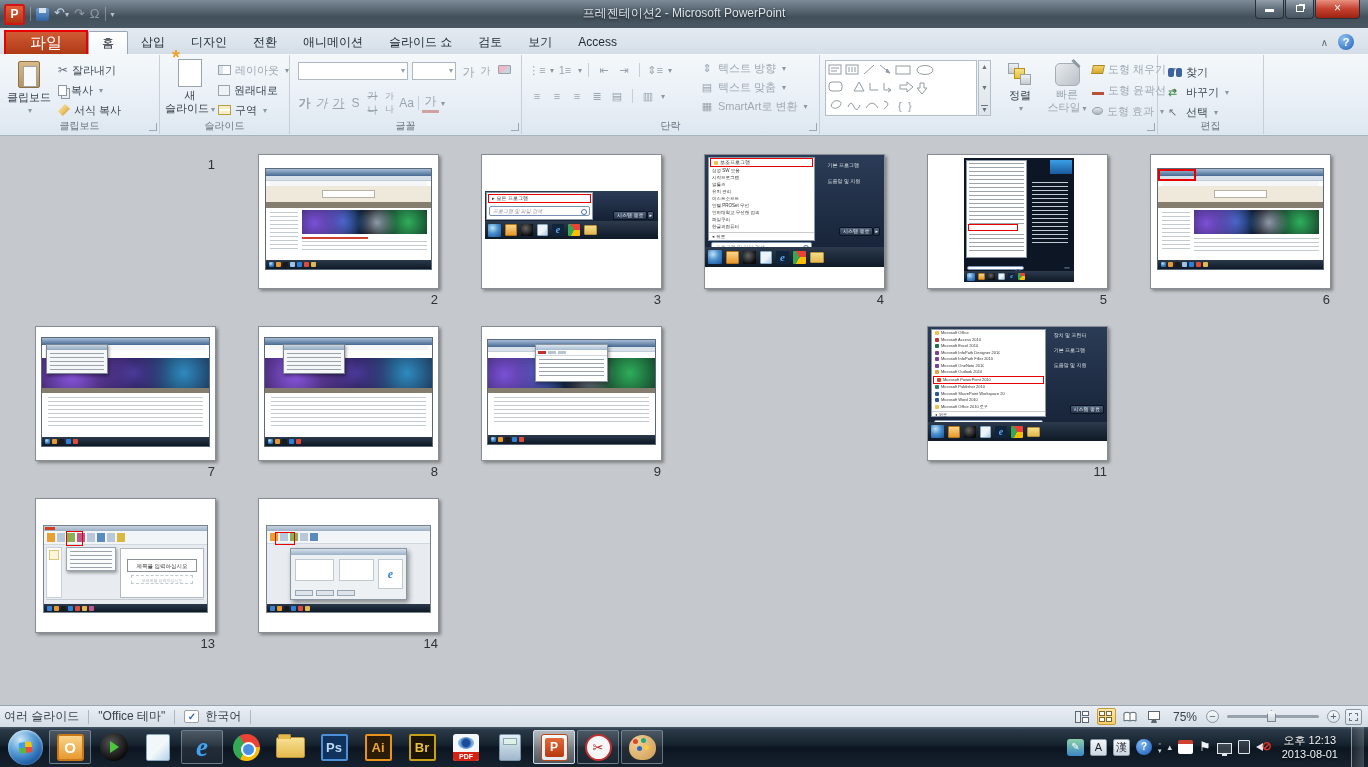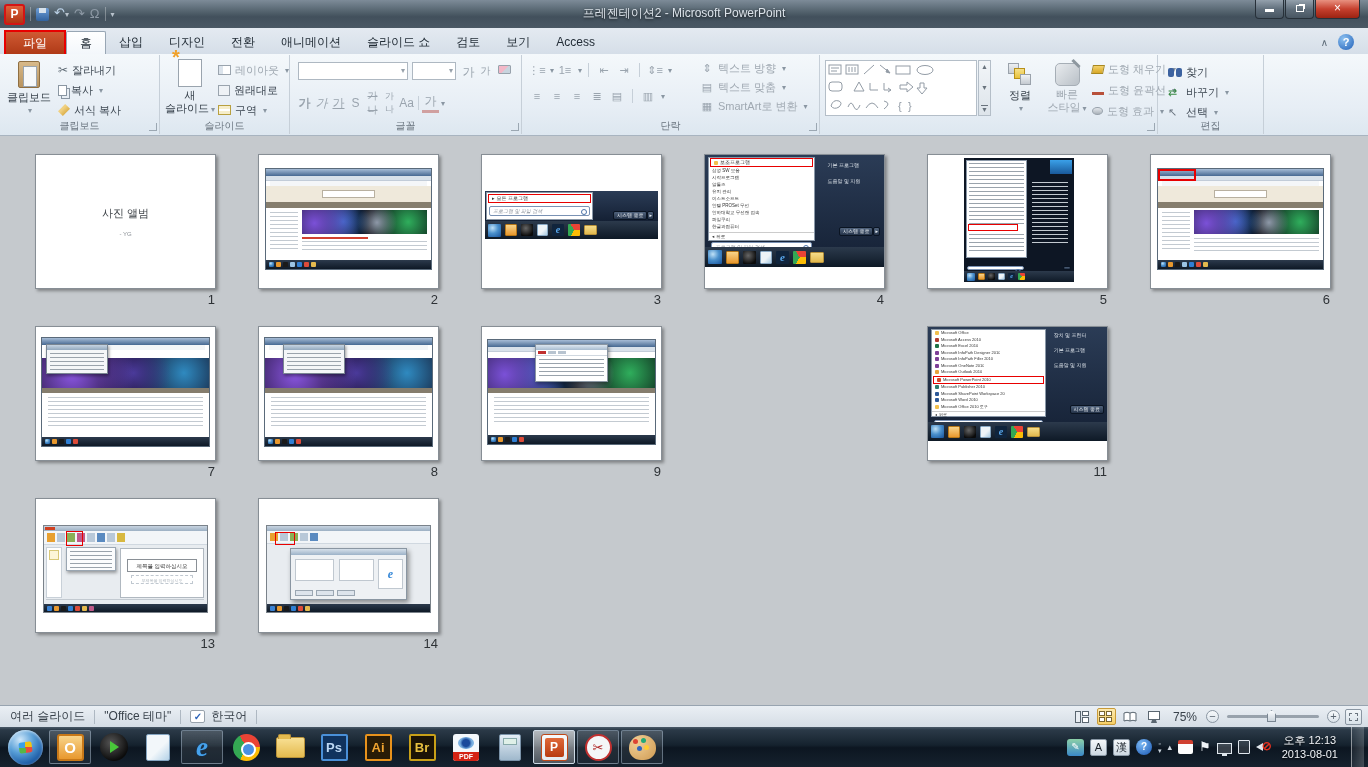--- a/index.html
+++ b/index.html
@@ -18,21 +18,21 @@
 .floppy::after{content:"";position:absolute;left:3px;top:0;width:7px;height:5px;background:#d7e2ec}
 .title{position:absolute;left:0;right:0;top:0;height:28px;text-align:center;line-height:27px;color:#dbe2e9;font-size:12px;text-shadow:0 1px 3px rgba(0,0,0,.8)}
 .winbtns{position:absolute;right:8px;top:0;display:flex}
 .wbtn{width:29px;height:19px;border:1px solid #273039;border-top:none;background:linear-gradient(#93a0ac,#5d6b78 55%,#485662);color:#fff;text-align:center;line-height:16px;font-size:12px;border-radius:0 0 4px 4px;margin-left:1px}
 .wbtn .bar{display:inline-block;width:9px;height:3px;background:#fff;margin-top:9px}
 .wbtn .rest{display:inline-block;width:8px;height:7px;border:1px solid #fff;margin-top:5px;box-shadow:2px -2px 0 -1px #fff}
 .wbtn.close{width:45px;background:linear-gradient(#e89180,#c6402e 50%,#9c2312)}
 
 
 .tabrow{position:absolute;top:28px;left:0;right:0;height:26px;background:linear-gradient(#e4eaf1,#d5dee8);display:flex;align-items:flex-end}
-.tab-file{margin-left:4px;padding:0 17px;line-height:22px;font-size:12px;color:#fff;background:linear-gradient(#cf5a33,#b03a17);border:2px solid #e80000;border-bottom:none}
+.tab-file{margin-left:4px;padding:0 24px;line-height:22px;font-size:16px;color:#fff;background:linear-gradient(#cf5a33,#b03a17);border:2px solid #e80000;border-bottom:none}
 .tab{padding:0 13px;line-height:23px;font-size:12px;color:#222c36}
 .tab.hl{background:linear-gradient(#ffffff,#f3f7fb);border:1px solid #98a6b4;border-bottom:none;border-radius:2px 2px 0 0;line-height:22px}
 .ribctl{position:absolute;right:14px;top:6px;display:flex;gap:10px;align-items:center}
 .chev{color:#5c6a77;font-size:10px}
 .helpbtn{width:16px;height:16px;border-radius:50%;background:radial-gradient(circle at 35% 30%,#8cc0f0,#2060b8);color:#fff;font-size:11px;font-weight:bold;text-align:center;line-height:16px}
 
 
 .ribbon{position:absolute;top:54px;left:0;right:0;height:82px;background:linear-gradient(#f4f8fb,#e7eef5 65%,#dde7f0);border-bottom:1px solid #a8b4c0}
 .rgroup{position:absolute;top:1px;bottom:1px;border-right:1px solid #c6cfd8}
 .rlabel{position:absolute;bottom:1px;left:0;right:0;text-align:center;font-size:10px;color:#68737e}
@@ -106,21 +106,21 @@
 .tico{border-radius:2px;display:block}
 .torb{border-radius:50%;background:radial-gradient(circle at 35% 30%,#bfe1f7,#4a90cc 45%,#14509a)}
 .tol{background:linear-gradient(#f8d48a,#e8982e);border:1px solid #b87818}
 .tgom{border-radius:50%;background:radial-gradient(circle at 40% 35%,#666,#0a0a0a 75%)}
 .tnote{background:linear-gradient(135deg,#eef4f8 55%,#aacce4);border:1px solid #88a8c4}
 .tie{background:#10243c;color:#5aaaf0;font-family:"Liberation Serif",serif;font-style:italic;font-weight:bold;text-align:center}
 .tchrome{border-radius:50%;background:conic-gradient(from -30deg,#ea4335 0 33%,#fbbc05 0 66%,#34a853 0 100%)}
 .tfold{background:linear-gradient(#f6dd8a,#e2b94e);border:1px solid #b8923a}
 
 
-.statusbar{position:absolute;left:0;right:0;bottom:40px;height:22px;background:linear-gradient(#eaeff4,#d5dde5);border-top:1px solid #98a4b0;display:flex;align-items:center;font-size:12px;color:#39424b;padding-left:10px}
+.statusbar{position:absolute;left:0;right:0;bottom:40px;height:22px;background:linear-gradient(#eaeff4,#d5dde5);border-top:1px solid #98a4b0;display:flex;align-items:center;font-size:12px;color:#39424b;padding-left:4px}
 .ssep{width:1px;height:14px;background:#aeb8c2;margin:0 9px}
 .spell{width:15px;height:13px;background:#fff;border:1px solid #98a2ac;border-radius:2px;color:#2a62b8;font-size:10px;font-weight:bold;text-align:center;line-height:11px;margin-right:6px}
 .sb-right{margin-left:auto;display:flex;align-items:center;gap:5px;padding-right:6px}
 .vbtn{width:19px;height:17px;display:flex;align-items:center;justify-content:center;border:1px solid transparent;border-radius:2px}
 .vbtn.on{background:linear-gradient(#fdeab0,#f6cf65);border-color:#c89a38}
 .ztrack{width:92px;height:3px;background:#98a2ac;border-radius:2px;position:relative;margin:0 3px}
 .zhandle{position:absolute;left:40px;top:-5px;width:9px;height:12px;background:linear-gradient(#fafcfe,#cbd4dc);border:1px solid #7a8692;clip-path:polygon(50% 0,100% 35%,100% 100%,0 100%,0 35%)}
 .zminus,.zplus{width:13px;height:13px;border-radius:50%;border:1px solid #8a96a2;background:linear-gradient(#f6f9fb,#dbe3ea);color:#5a6570;font-size:11px;line-height:11px;text-align:center}
 .fitbtn{width:17px;height:16px;border:1px solid #8a96a2;background:linear-gradient(#f2f6fa,#d8e1e9);border-radius:2px;position:relative}
 .fitbtn::after{content:"";position:absolute;inset:3px;border:1px dashed #6a7580}
@@ -418,24 +418,20 @@
           <span>선택</span>
           <span class="darr">▾</span>
         </div>
       <div class="rlabel">편집</div>
     </div>
   </div>
 
   <div class="main">
 
     <div class="thumbwrap" style="left:35px;top:17px">
-      <div class="thumb" style="display:flex;flex-direction:column;align-items:center;justify-content:center">
-        <div style="font-size:11px;color:#3f4449">사진 앨범</div>
-        <div style="font-size:6px;color:#8a9096;margin-top:10px">- YG</div>
-      </div>
       <div class="snum">1</div>
     </div>
 
     <div class="thumbwrap" style="left:258px;top:17px">
       <div class="thumb">
         <div class="bwin" style="left:6px;right:6px;top:13px;height:102px">
           <div class="btitle"></div>
             <div class="btabs"></div>
             <div class="bmenu fl" style="margin:0 4px"></div>
           <div class="beige" style="height:16px;position:relative">

